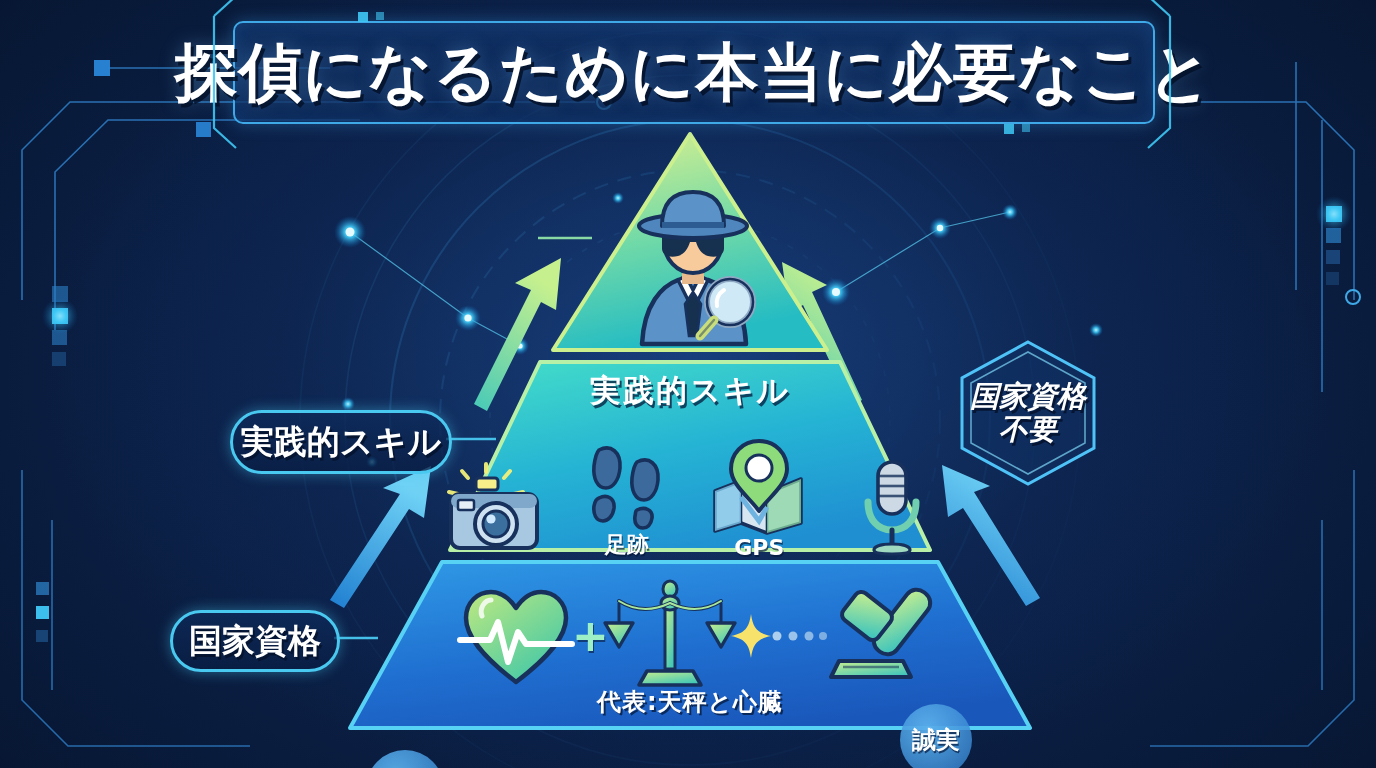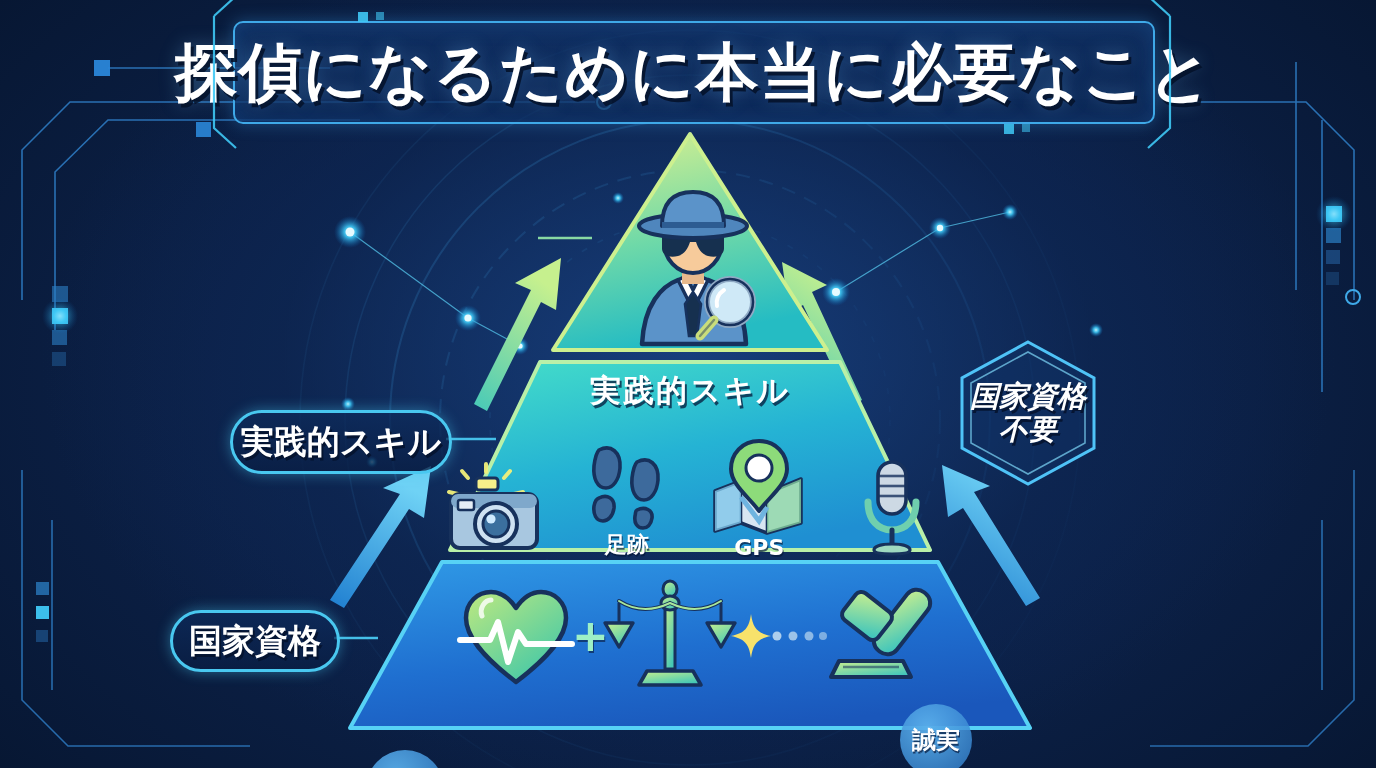--- a/index.html
+++ b/index.html
@@ -390,20 +390,21 @@
               <stop offset="100%" stop-color="#43c6bb"></stop>
             </linearGradient>
           </defs>
           <rect x="62" y="2" width="26" height="74" rx="12" transform="rotate(38 75 39)" fill="url(#gg)" stroke="#17315c" stroke-width="4"></rect>
           <rect x="18" y="16" width="44" height="34" rx="7" transform="rotate(38 40 33)" fill="url(#gg)" stroke="#17315c" stroke-width="4"></rect>
           <path d="M12 78 L76 78 L84 94 L4 94 Z" fill="url(#gg)" stroke="#17315c" stroke-width="4" stroke-linejoin="round"></path>
           <path d="M16 84 L72 84" stroke="#17315c" stroke-width="2.6" opacity=".55"></path>
         </svg>
       </div>
 
+      <div id="t4-caption" class="nosel">代表:天秤と心臓</div>
     </div>
 
     <div class="chip" style="left:36px;top:622px;width:78px;height:78px;font-size:25px;">
       
     </div>
     <div class="chip" style="left:570px;top:576px;width:72px;height:72px;font-size:24px;">
       <span>誠実</span>
     </div>
 
   </div>

